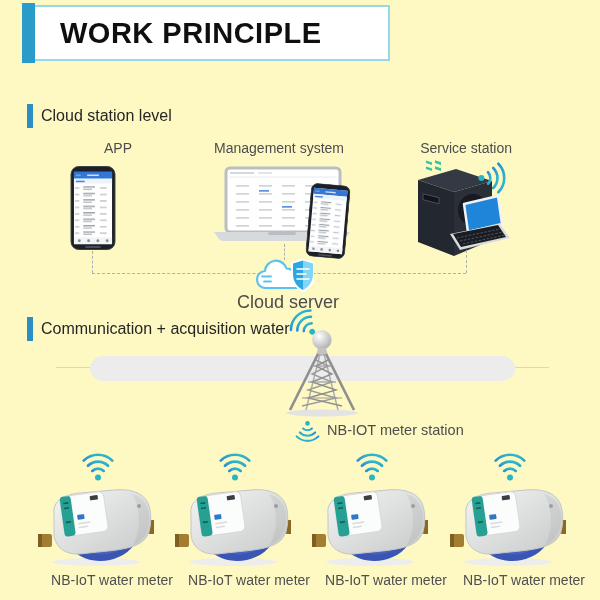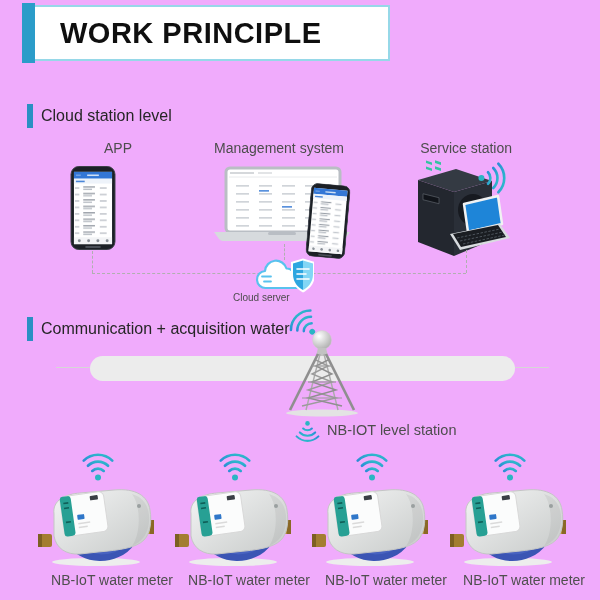--- a/index.html
+++ b/index.html
@@ -1,34 +1,34 @@
 <!DOCTYPE html>
 <html><head>
 <meta charset="utf-8">
 <style>
   html,body{margin:0;padding:0;background:#fff;}
-  #canvas{position:relative;width:600px;height:600px;background:#f0abfc;overflow:hidden;
+  #canvas{position:relative;width:600px;height:600px;background:#fef9c3;overflow:hidden;
           font-family:"Liberation Sans","DejaVu Sans",sans-serif;color:#333;}
   .abs{position:absolute;}
   
   .banner-box{left:22px;top:5px;width:368px;height:56px;background:#fff;border:2px solid #96d8e8;box-sizing:border-box;}
   .banner-bar{left:22px;top:3px;width:13px;height:60px;background:#2b9cc9;}
   .banner-title{left:60px;top:5px;width:330px;height:56px;line-height:56px;font-size:29px;font-weight:800;
                 color:#0f0f0f;letter-spacing:.5px;white-space:nowrap;}
   
   .sec-bar{width:6px;height:24px;background:#2b8fc3;}
   .sec-label{font-size:16px;color:#262626;white-space:nowrap;}
   
   .dev-label{font-size:14px;color:#4d4d4d;text-align:right;white-space:nowrap;}
   
   .dash-v{width:0;border-left:1px dashed #b0b0b0;}
   .dash-h{height:0;border-top:1px dashed #b0b0b0;}
   .thin-line{height:0;border-top:1px solid #d6d6d6;}
   .pill{left:90px;top:356px;width:425px;height:25px;background:#ececec;border-radius:13px;}
-  .cloud-label{font-size:10px;color:#4c4c4c;}
+  .cloud-label{font-size:18px;color:#4c4c4c;text-align:center;}
   .bs-label{font-size:14.5px;color:#4d4d4d;white-space:nowrap;}
   .meter-group{top:450px;width:150px;height:144px;}
   .meter-label{left:0;top:122px;width:150px;font-size:14px;color:#4f4f4f;text-align:right;white-space:nowrap;}
   .rot90{transform:rotate(90deg);}
   .rotm45{transform:rotate(-45deg);}
   .rot180{transform:rotate(180deg);}
   .rot5{transform:rotate(5deg);}
   svg{display:block;}
   .z2{z-index:2;} .z3{z-index:3;}
 </style>
@@ -203,21 +203,21 @@
   <div class="abs thin-line" style="left:515px;top:367px;width:34px;"></div>
   <div class="abs pill"></div>
 
   <svg class="abs z3" style="left:262px;top:326px;" width="120" height="92">
     <use href="#sym-tower"></use>
   </svg>
 
   <svg class="abs rot180" style="left:294px;top:420px;" width="27" height="23">
     <use href="#sym-wifi"></use>
   </svg>
-  <div class="abs bs-label" style="left:327px;top:422px;">NB-IOT level station</div>
+  <div class="abs bs-label" style="left:327px;top:422px;">NB-IOT meter station</div>
 
   <div class="abs meter-group" style="left:23px;">
     <svg class="abs" style="left:57px;top:2px;" width="36" height="30">
         <use href="#sym-wifi"></use>
       </svg>
     <svg class="abs" style="left:13px;top:34px;" width="124" height="84">
         <use href="#sym-meter"></use>
       </svg>
     <div class="abs meter-label">NB-IoT water meter</div>
   </div>

